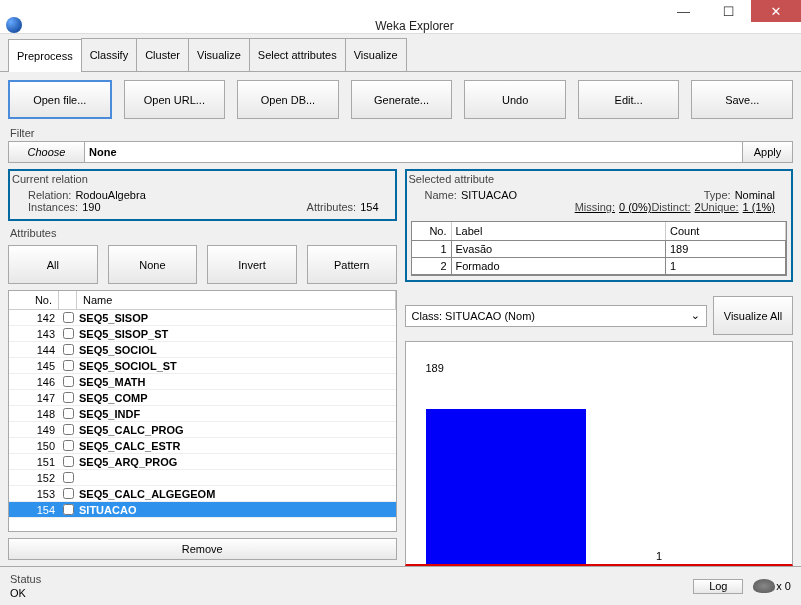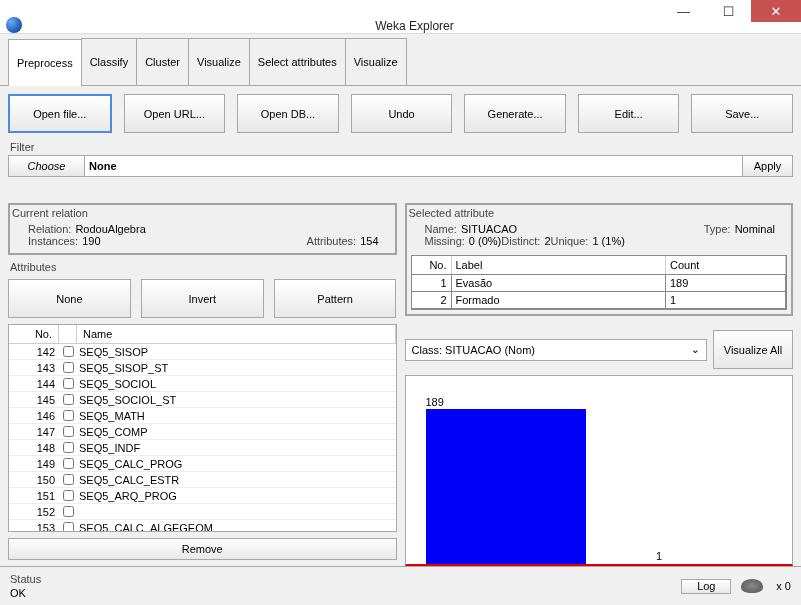--- a/index.html
+++ b/index.html
@@ -5,79 +5,79 @@
 * { box-sizing: border-box; font-family: Tahoma, sans-serif; font-size: 11px; }
 body { margin: 0; background: #f0f0f0; }
 .window { width: 801px; height: 605px; background: #f0f0f0; display: flex; flex-direction: column; }
 .titlebar { height: 34px; background: #fff; display: flex; align-items: flex-end; border-bottom: 1px solid #ddd; position: relative; }
 .titlebar-icon { width: 16px; height: 16px; margin: 0 6px; background: radial-gradient(circle at 30% 30%, #6af, #038); border-radius: 50%; }
 .titlebar-title { flex: 1; text-align: center; font-size: 12px; color: #222; }
 .winbtns { display: flex; position: absolute; right: 0; top: 0; }
 .winbtn { width: 45px; height: 22px; display: flex; align-items: center; justify-content: center; font-size: 13px; color: #333; }
 .winbtn.close { background: #c75050; color: #fff; width: 50px; }
 .tabs { display: flex; padding: 4px 8px 0 8px; border-bottom: 1px solid #a8a8a8; }
-.tab { padding: 17px 8px; border: 1px solid #a8a8a8; border-bottom: none; background: #f0f0f0; margin-right: -1px; cursor: pointer; }
+.tab { padding: 10px 8px; border: 1px solid #a8a8a8; border-bottom: none; background: #f0f0f0; margin-right: -1px; cursor: pointer; }
 .tab.active { background: #fff; position: relative; top: 1px; }
 .toolbar { display: flex; padding: 8px; gap: 12px; }
 .btn { flex: 1; height: 39px; border: 1px solid #a8a8a8; background: linear-gradient(#fff,#e8e8e8); display: flex; align-items: center; justify-content: center; cursor: pointer; }
 .btn.primary { border: 2px solid #4a8bdb; }
 .section-label { padding: 0 10px; color: #444; }
 .filter-row { display: flex; padding: 0 8px 6px 8px; gap: 0; align-items: center; margin-top: 2px;}
 .filter-choose { width: 77px; height: 22px; border: 1px solid #a8a8a8; background: linear-gradient(#fff,#e8e8e8); display: flex; align-items: center; justify-content: center; cursor: pointer; font-style: italic; }
 .filter-text { flex: 1; height: 22px; border: 1px solid #a8a8a8; border-left: none; background: #fff; padding: 0 4px; font-weight: bold; display: flex; align-items: center; }
 .filter-apply { width: 50px; height: 22px; border: 1px solid #a8a8a8; background: linear-gradient(#fff,#e8e8e8); display: flex; align-items: center; justify-content: center; cursor: pointer; margin-left: 0; border-left: none;}
 .main { display: flex; padding: 0 8px; gap: 8px; flex: 1; overflow: hidden; }
 .left, .right { flex: 1; display: flex; flex-direction: column; }
-.redbox { border: 2px solid #a3a3a3; margin-top: 20px; }
+.redbox { border: 2px solid #0369a1; }
 .panel { margin-bottom: 4px; }
 .panel-title { color: #444; padding: 2px 2px; }
 .panel-body { padding: 2px 6px 6px 18px; }
 .kv { display: flex; }
 .kv .k { color: #444; }
 .kv .v { margin-left: 4px; }
 .attr-btns { display: flex; gap: 10px; padding: 4px 0 6px 0; }
 .attr-btns .btn { flex: 1; }
 .list-wrap { border: 1px solid #a8a8a8; background: #fff; flex: 1; display: flex; flex-direction: column; overflow: hidden; }
 .list-head { display: flex; border-bottom: 1px solid #ccc; }
 .list-head div { padding: 3px 6px; border-right: 1px solid #ccc; background: #fff; }
 .col-no { width: 50px; text-align: right; }
 .col-cb { width: 18px; }
 .col-name { flex: 1; }
 .list-body { flex: 1; overflow-y: scroll; }
 .row { display: flex; border-bottom: 1px solid #eee; align-items: center; height: 16px; }
 .row .col-no { width: 50px; text-align: right; padding-right: 4px; }
 .row .col-cb { width: 18px; display: flex; align-items: center; justify-content: center;}
 .row .col-cb input { margin: 0; width: 11px; height: 11px;}
-.row .col-name { flex: 1; padding-left: 2px;}
+.row .col-name { flex: 1; padding-left: 2px; font-weight: bold;}
 .row.selected { background: #2e92ec; color: #fff; }
 .row.selected input { accent-color: #fff; }
 .remove-row { padding: 6px 0; }
 .remove-row .btn { width: 100%; height: 22px; }
 .sel-attr .panel-body { padding: 2px 6px 4px 18px; }
 .sel-row1 { display: flex; justify-content: space-between; }
-.sel-row2 { display: flex; justify-content: flex-start; }
+.sel-row2 { display: flex; justify-content: flex-end; text-decoration: underline; }
 .count-table { border: 1px solid #888; background: #fff; }
 .count-table .thead { display: flex; background: #fff; border-bottom: 1px solid #888; }
 .count-table .thead div { padding: 3px 4px; border-right: 1px solid #ccc; }
 .ct-no { width: 40px; text-align: right;}
 .ct-label { flex: 1; }
 .ct-count { width: 120px; }
 .count-table .trow { display: flex; border-bottom: 1px solid #888; }
 .count-table .trow div { padding: 2px 4px; border-right: 1px solid #888; }
 .class-row { display: flex; align-items: center; gap: 6px; margin-top: 10px; }
 .class-select { flex: 1; height: 22px; border: 1px solid #a8a8a8; background: #fff; display: flex; align-items: center; padding: 0 6px; justify-content: space-between; }
 .viz-area { flex: 1; border: 1px solid #a8a8a8; background: #fff; margin-top: 6px; position: relative; border-bottom: 2px solid #d00;}
 .bar1 { position: absolute; left: 20px; bottom: 0; width: 160px; height: 155px; background: #0000fa; }
 .bar1-label { position: absolute; left: 20px; top: 20px; }
 .bar2-label { position: absolute; right: 130px; bottom: 2px; }
 .statusbar { display: flex; align-items: center; padding: 6px 10px; border-top: 1px solid #a8a8a8; }
 .status-left { flex: 1; }
 .status-label { color: #444; margin-bottom: 2px;}
 .log-btn { width: 50px; height: 15px; border: 1px solid #a8a8a8; background: linear-gradient(#fff,#e8e8e8); display: flex; align-items: center; justify-content: center; cursor: pointer; }
-.bird { margin-left: 10px; display: flex; align-items: center; gap: 13px;}
+.bird { margin-left: 10px; display: flex; align-items: center; gap: 1px;}
 .bird-icon { width: 22px; height: 14px; background: radial-gradient(ellipse at center,#888,#555); border-radius: 50% 50% 40% 40%; }
 .spacer-top { height: 4px; }
 </style>
 </head>
 <body>
 
 <div class="window">
   <div class="titlebar">
     <div class="titlebar-icon"></div>
     <div class="titlebar-title">Weka Explorer</div>
@@ -94,22 +94,22 @@
     <div class="tab">Cluster</div>
     <div class="tab">Visualize</div>
     <div class="tab">Select attributes</div>
     <div class="tab">Visualize</div>
   </div>
 
   <div class="toolbar">
     <div class="btn primary">Open file...</div>
     <div class="btn">Open URL...</div>
     <div class="btn">Open DB...</div>
+    <div class="btn">Generate...</div>
     <div class="btn">Undo</div>
-    <div class="btn">Generate...</div>
     <div class="btn">Edit...</div>
     <div class="btn">Save...</div>
   </div>
 
   <div class="section-label">Filter</div>
   <div class="filter-row">
     <div class="filter-choose">Choose</div>
     <div class="filter-text">None</div>
     <div class="filter-apply">Apply</div>
   </div>
@@ -131,20 +131,21 @@
             <div class="kv" style="margin-right:10px;">
                 <span class="k">Attributes:</span>
                 <span class="v">154</span>
               </div>
           </div>
         </div>
       </div>
 
       <div class="panel-title">Attributes</div>
       <div class="attr-btns">
+        <div class="btn">All</div>
         <div class="btn">None</div>
         <div class="btn">Invert</div>
         <div class="btn">Pattern</div>
       </div>
 
       <div class="list-wrap">
         <div class="list-head">
           <div class="col-no">No.</div>
           <div class="col-cb"></div>
           <div class="col-name">Name</div>

